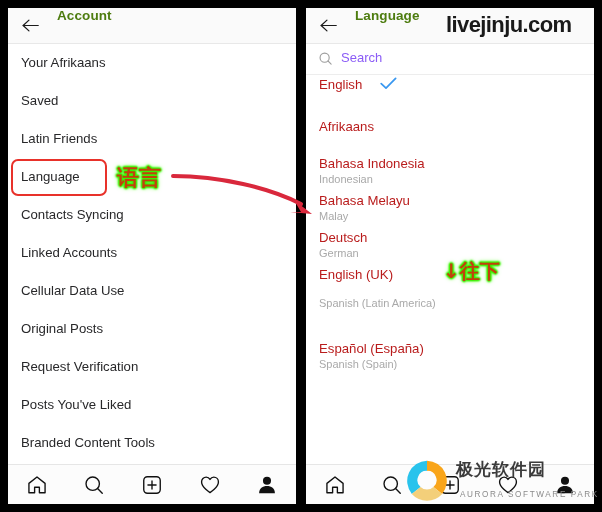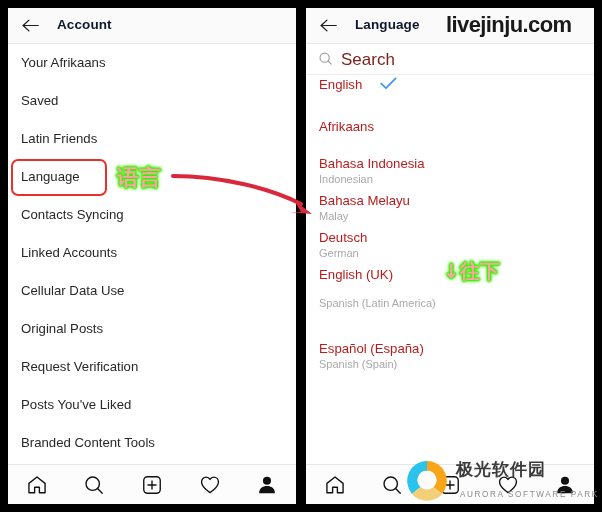--- a/index.html
+++ b/index.html
@@ -19,43 +19,43 @@
   #panel-right{left:306px;width:288px;}
 
   .hdr{
     position:relative;height:35px;background:#fafafa;
     border-bottom:1px solid #e8e8e8;
   }
   .back-icon{
     position:absolute;left:13px;top:9px;width:19px;height:17px;
   }
   .hdr-title{
-    position:absolute;left:49px;top:9px;
-    font-size:13.5px;font-weight:bold;color:#0f172a;letter-spacing:.1px;
+    position:absolute;left:49px;top:0;
+    font-size:13.5px;font-weight:bold;color:#4d7c0f;letter-spacing:.1px;
   }
   .watermark-dom{
     position:absolute;left:140px;top:4px;
     font-size:22px;font-weight:bold;color:#1a1a1a;
     letter-spacing:-0.6px;white-space:nowrap;
   }
 
   
   .settings-list{position:absolute;left:0;top:36px;right:0;}
   .settings-row{
     height:38px;line-height:38px;padding-left:13px;
     font-size:13.2px;color:#28282a;white-space:nowrap;
   }
 
   
   .searchbar{
     position:relative;height:30px;border-bottom:1px solid #ededed;background:#fff;
   }
   .search-icon{position:absolute;left:12px;top:7px;width:15px;height:15px;}
   .search-ph{
-    position:absolute;left:35px;top:6px;font-size:17px;color:#7f1d1d;
+    position:absolute;left:35px;top:6px;font-size:13px;color:#8b5cf6;
   }
   .lang-list{position:absolute;left:0;top:67px;right:0;}
   .lang-row{padding-left:13px;}
   .lang-row.single{height:37px;}
   .lang-row.dual{height:37px;}
   .lang-name{
     font-size:13.2px;color:#b91c1c;line-height:19px;padding-top:5px;white-space:nowrap;
   }
   .lang-sub{
     font-size:11px;color:#a9a9a9;line-height:13px;white-space:nowrap;
@@ -70,21 +70,21 @@
   }
   .navbar .nav-ic{width:22px;height:22px;display:block;}
 
   
   .redbox{
     position:absolute;left:11px;top:159px;width:96px;height:37px;
     border:2.5px solid #e8312a;border-radius:7px;box-sizing:border-box;
     background:transparent;
   }
   .cn-anno{
-    position:absolute;font-size:22px;font-weight:bold;color:#fca5a5;
+    position:absolute;font-size:22px;font-weight:bold;color:#c2410c;
     font-family:"DejaVu Sans",sans-serif;white-space:nowrap;
     text-shadow:
       0 0 2px #39f000,0 0 3px #39f000,1px 0 2px #39f000,-1px 0 2px #39f000,
       0 1px 2px #39f000,0 -1px 2px #39f000,0 0 5px #4cff00;
   }
   #anno-language{left:117px;top:163px;}
   #anno-scroll{left:443px;top:258px;font-size:20px;}
 
   .arrow-svg{position:absolute;left:160px;top:160px;width:170px;height:70px;}
 

